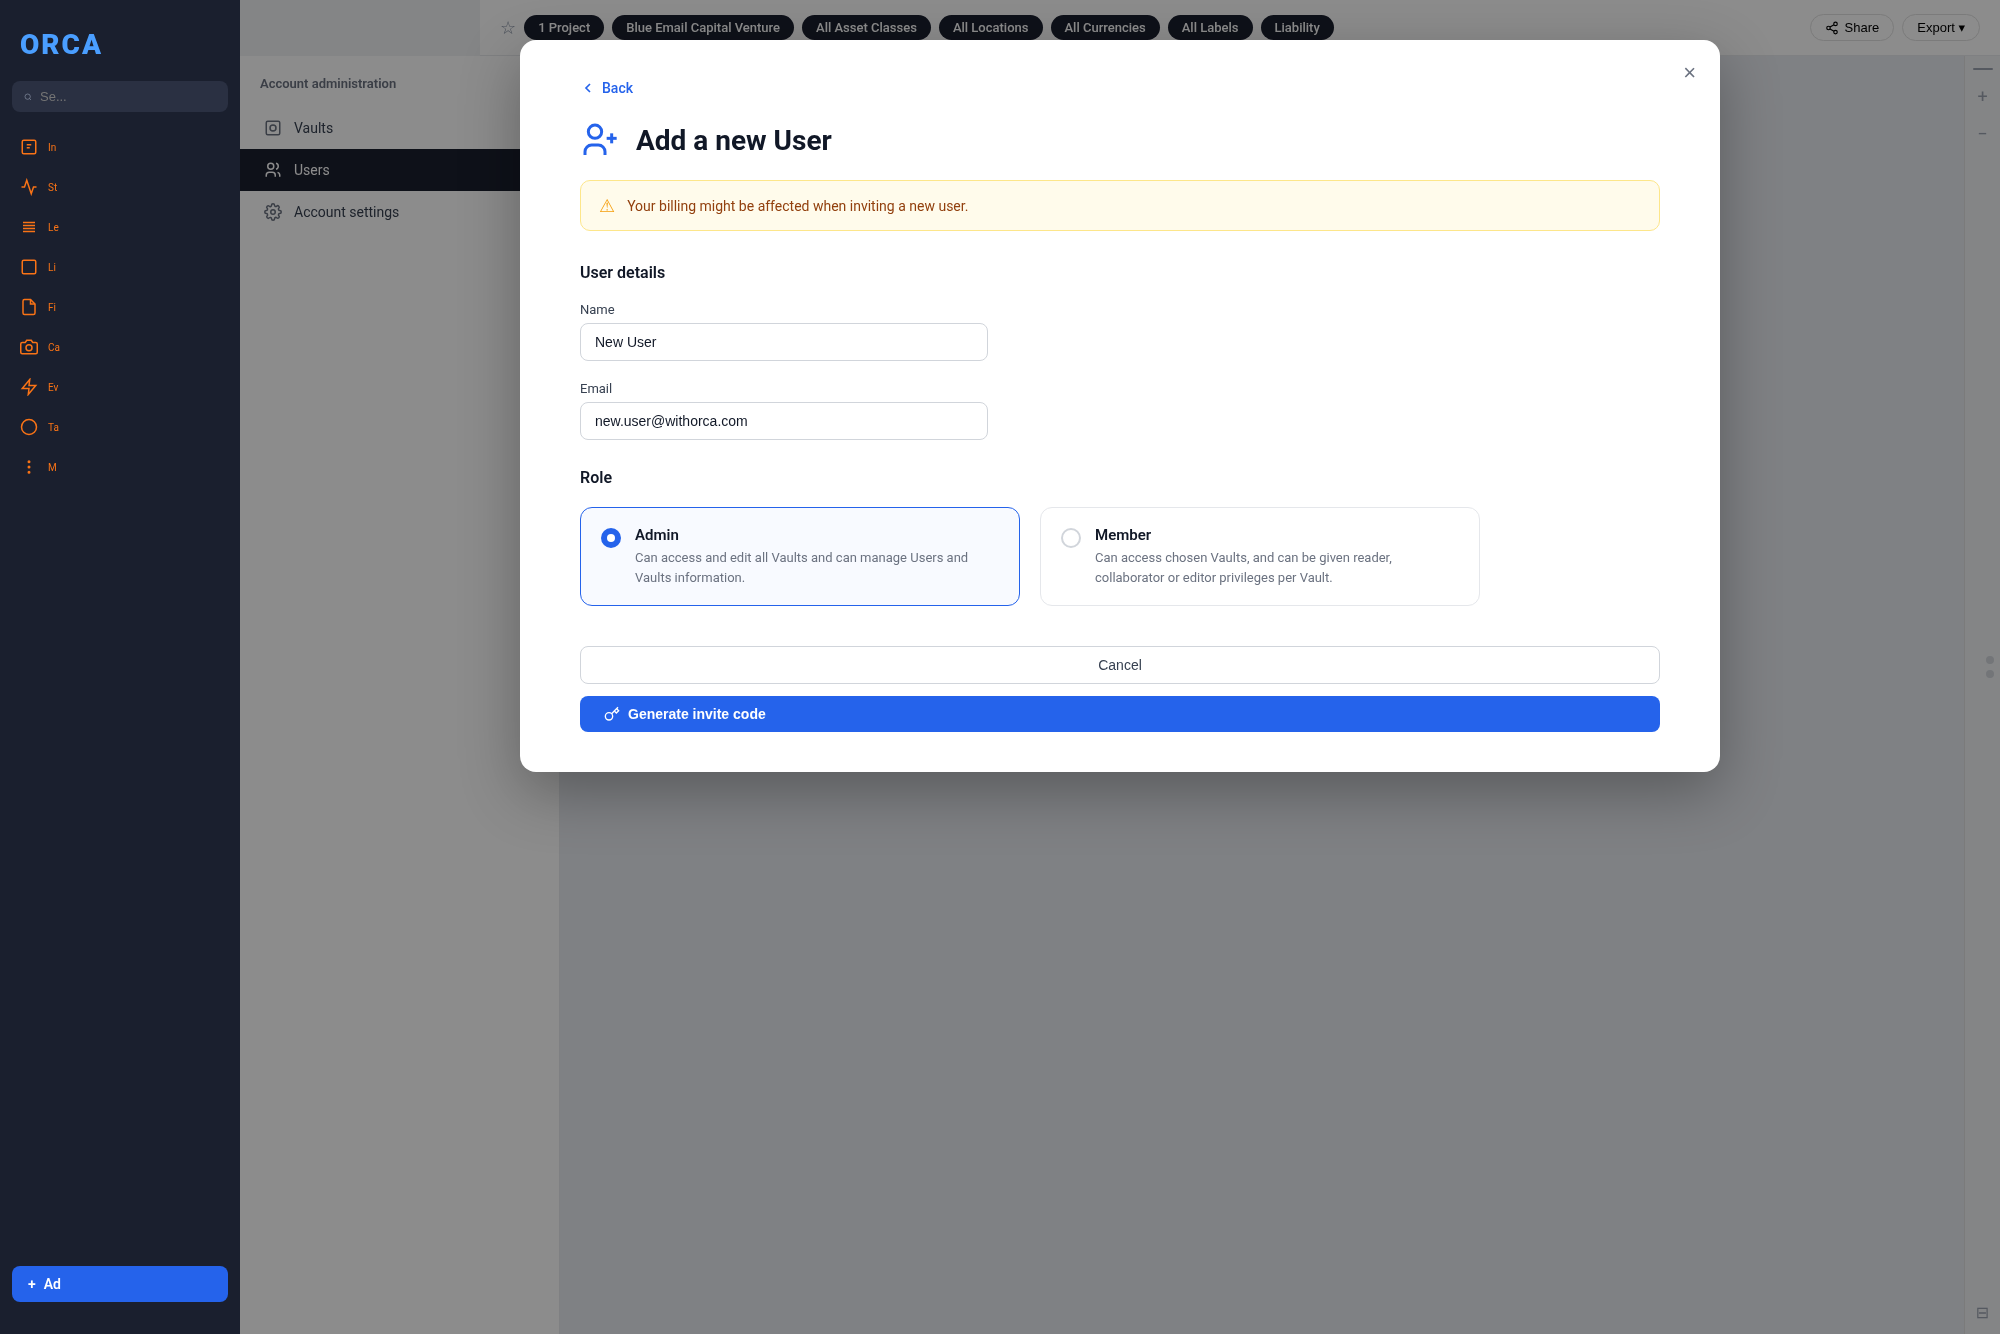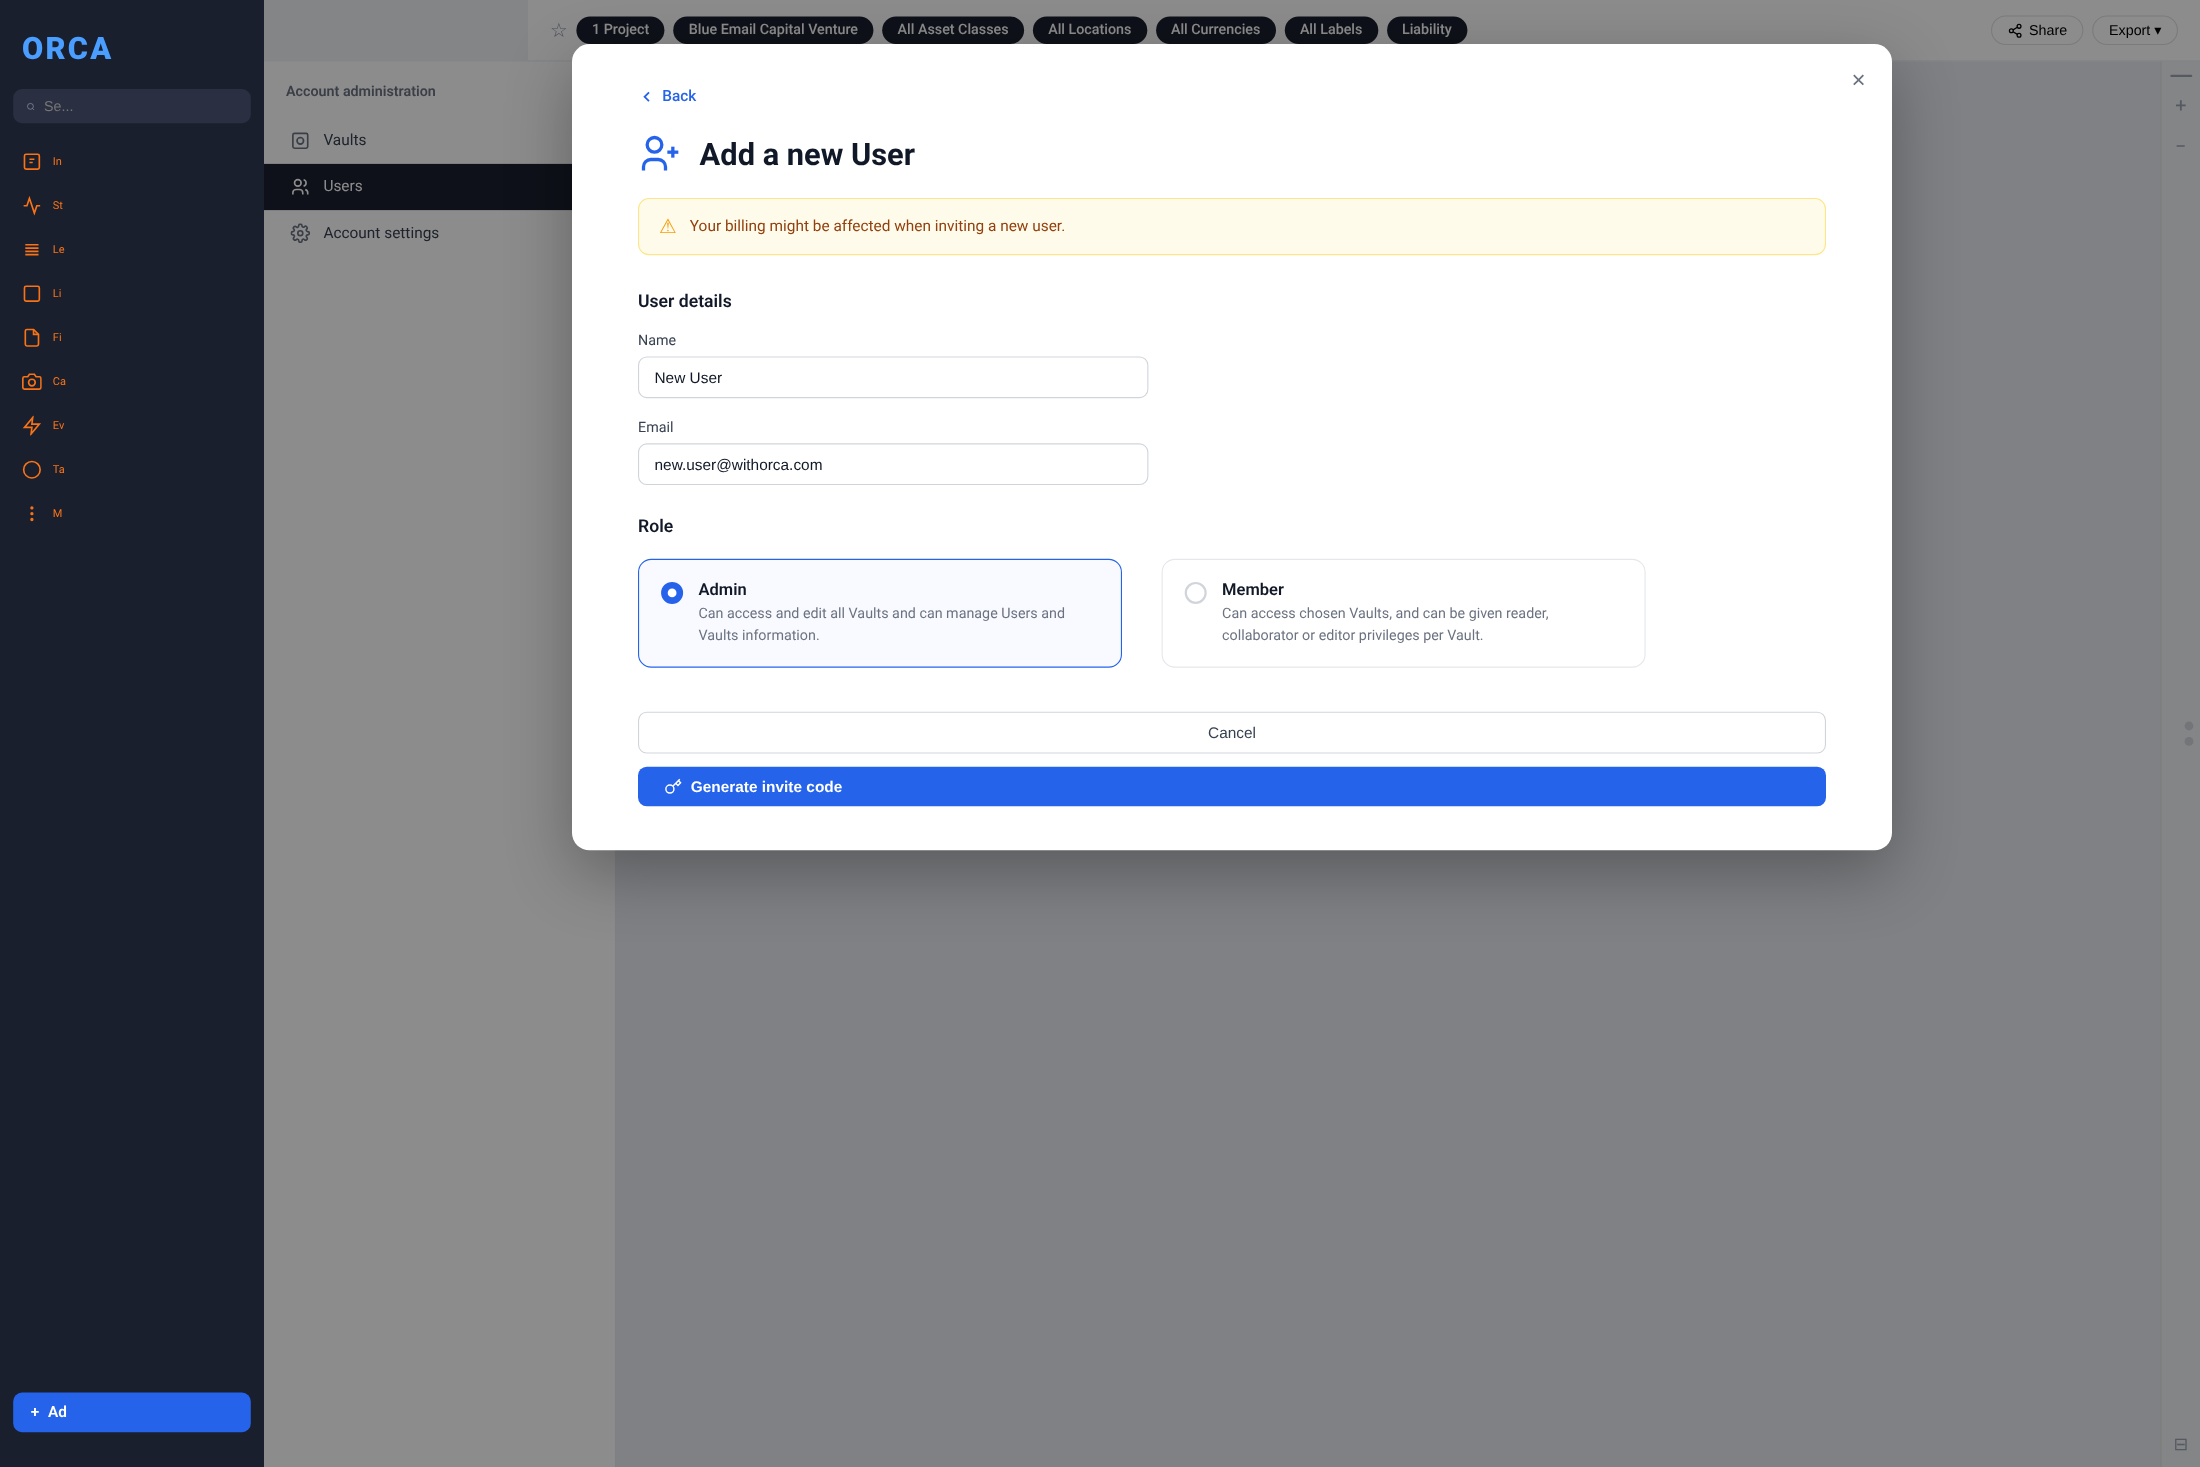--- a/index.html
+++ b/index.html
@@ -43,25 +43,25 @@
     .modal-back svg { width: 16px; height: 16px; }
     .modal-header { display: flex; align-items: center; gap: 16px; margin-bottom: 20px; }
     .modal-title { font-size: 28px; font-weight: 700; color: #111827; }
     .billing-notice { background: #fffbeb; border: 1px solid #fde68a; border-radius: 10px; padding: 14px 18px; display: flex; align-items: center; gap: 12px; color: #92400e; font-size: 14px; margin-bottom: 32px; }
     .notice-icon { color: #f59e0b; font-size: 18px; }
 
     
     .section-title { font-size: 16px; font-weight: 600; color: #111827; margin-bottom: 20px; }
     .form-group { margin-bottom: 20px; }
     .form-label { font-size: 13px; color: #374151; margin-bottom: 6px; display: block; }
-    .form-input { width: 464px; border: 1px solid #d1d5db; border-radius: 8px; padding: 10px 14px; font-size: 14px; color: #111827; outline: none; }
+    .form-input { width: 408px; border: 1px solid #d1d5db; border-radius: 8px; padding: 10px 14px; font-size: 14px; color: #111827; outline: none; }
 
     
     .role-section { margin-top: 28px; }
-    .role-cards { display: flex; gap: 36px; margin-top: 16px; align-items: center; }
+    .role-cards { display: flex; gap: 20px; margin-top: 16px; align-items: center; }
     .role-card { border: 1.5px solid #e5e7eb; border-radius: 12px; padding: 18px 20px; width: 440px; cursor: pointer; display: flex; gap: 14px; align-items: flex-start; }
     .role-card.selected { border-color: #2563eb; background: #f8faff; }
     .role-radio { width: 20px; height: 20px; border-radius: 50%; border: 2px solid #d1d5db; flex-shrink: 0; margin-top: 2px; display: flex; align-items: center; justify-content: center; }
     .role-radio.checked { border-color: #2563eb; background: #2563eb; }
     .role-radio.checked::after { content: ''; width: 8px; height: 8px; background: #fff; border-radius: 50%; }
     .role-name { font-size: 15px; font-weight: 600; color: #111827; margin-bottom: 4px; }
     .role-desc { font-size: 13px; color: #6b7280; line-height: 1.5; }
 
     
     .modal-footer { display: flex; justify-content: flex-end; gap: 12px; margin-top: 40px; flex-direction: column; }

